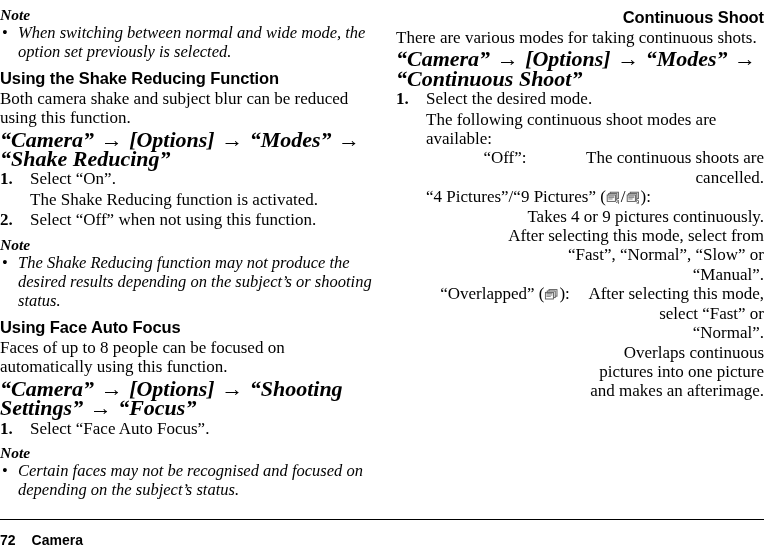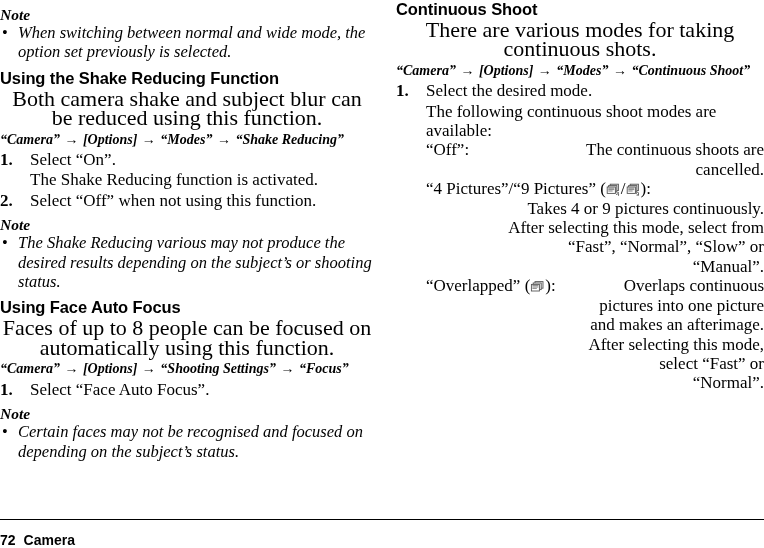--- a/index.html
+++ b/index.html
@@ -39,33 +39,32 @@
 
   
   .h2 {
     font-family: "Liberation Sans", "DejaVu Sans", sans-serif;
     font-weight: bold;
     font-size: 16.5px;
     line-height: 19px;
     margin: 7px 0 1px 0;
     letter-spacing: -0.1px;
   }
-  .h2.first { margin-top: 0; }
+  .h2.first { margin-top: 8px; text-align: right; }
 
   .body {
+    font-size: 17px;
+    line-height: 19.4px;
+    margin: 0;
+  }
+
+  .navpath {
+    font-weight: bold;
+    font-style: italic;
     font-size: 22px;
-    line-height: 19.4px;
-    margin: 0;
-    text-align: center;
-  }
-
-  .navpath {
-    font-weight: bold;
-    font-style: italic;
-    font-size: 14px;
     line-height: 19.4px;
     margin: 2px 0 1px 0;
   }
   .navpath .arrow {
     font-style: normal;
     font-weight: normal;
     padding: 0 1px;
   }
 
   .note-title {
@@ -127,20 +126,21 @@
   .defrow {
     display: flex;
     align-items: flex-start;
     font-size: 17px;
     line-height: 19.4px;
   }
   .defterm {
     width: 158px;
     flex: 0 0 158px;
     white-space: nowrap;
+    text-align: center;
   }
   .defterm.wide {
     width: auto;
     flex: 0 0 auto;
   }
   .defdesc {
     flex: 1 1 auto;
     text-align: right;
   }
   .defdesc-indent {
@@ -173,21 +173,21 @@
     position: absolute;
     left: 0;
     top: 533px;
     font-family: "Liberation Sans", "DejaVu Sans", sans-serif;
     font-weight: bold;
     font-size: 14px;
     line-height: 15px;
     white-space: nowrap;
   }
   .footer .pageno { display: inline-block; }
-  .footer .chapter { display: inline-block; margin-left: 8px; }
+  .footer .chapter { display: inline-block; margin-left: 16px; }
 </style>
 </head>
 <body>
 
 <div class="page">
 
   <div class="col col-left">
 
     <div class="note-title">Note</div>
     <ul class="note-list">
@@ -216,21 +216,21 @@
     <div class="substep">The Shake Reducing function is activated.</div>
     <ol class="steps">
       <li>
         <span class="num">2.</span>
         <span>Select “Off” when not using this function.</span>
       </li>
     </ol>
 
     <div class="note-title">Note</div>
     <ul class="note-list">
-      <li><span class="bullet">•</span><span>The Shake Reducing various may not produce the desired results depending on the subject’s or shooting status.</span></li>
+      <li><span class="bullet">•</span><span>The Shake Reducing function may not produce the desired results depending on the subject’s or shooting status.</span></li>
     </ul>
 
     <div class="h2">Using Face Auto Focus</div>
     <p class="body">Faces of up to 8 people can be focused on automatically using this function.</p>
 
     <div class="navpath">
       <span>“Camera”</span>
       <span class="arrow">→</span>
       <span>[Options]</span>
       <span class="arrow">→</span>
@@ -314,22 +314,22 @@
           <span>“Overlapped” (</span><span class="icon"><svg width="15" height="14" viewBox="0 0 15 14">
                 <g fill="none" stroke="#555" stroke-width="0.9">
                   <rect x="5.0" y="1.6" width="8.0" height="6.6" fill="#efefef"></rect>
                   <rect x="3.2" y="3.0" width="8.0" height="6.6" fill="#f6f6f6"></rect>
                   <rect x="1.4" y="4.4" width="8.0" height="6.6" fill="#ffffff"></rect>
                   <path d="M2.4 5.6 H8.4 M2.4 7.0 H8.4 M2.4 8.4 H6.8" stroke-width="0.7"></path>
                 </g>
               </svg></span><span>):</span>
         </div>
         <div class="defdesc">
+          <div>After selecting this mode, select “Fast” or “Normal”.</div>
           <div>Overlaps continuous pictures into one picture and makes an afterimage.</div>
-          <div>After selecting this mode, select “Fast” or “Normal”.</div>
         </div>
       </div>
 
     </div>
   </div>
 
   <div class="footer-rule"></div>
   <div class="footer">
     <span class="pageno">72</span><span class="chapter">Camera</span>
   </div>

